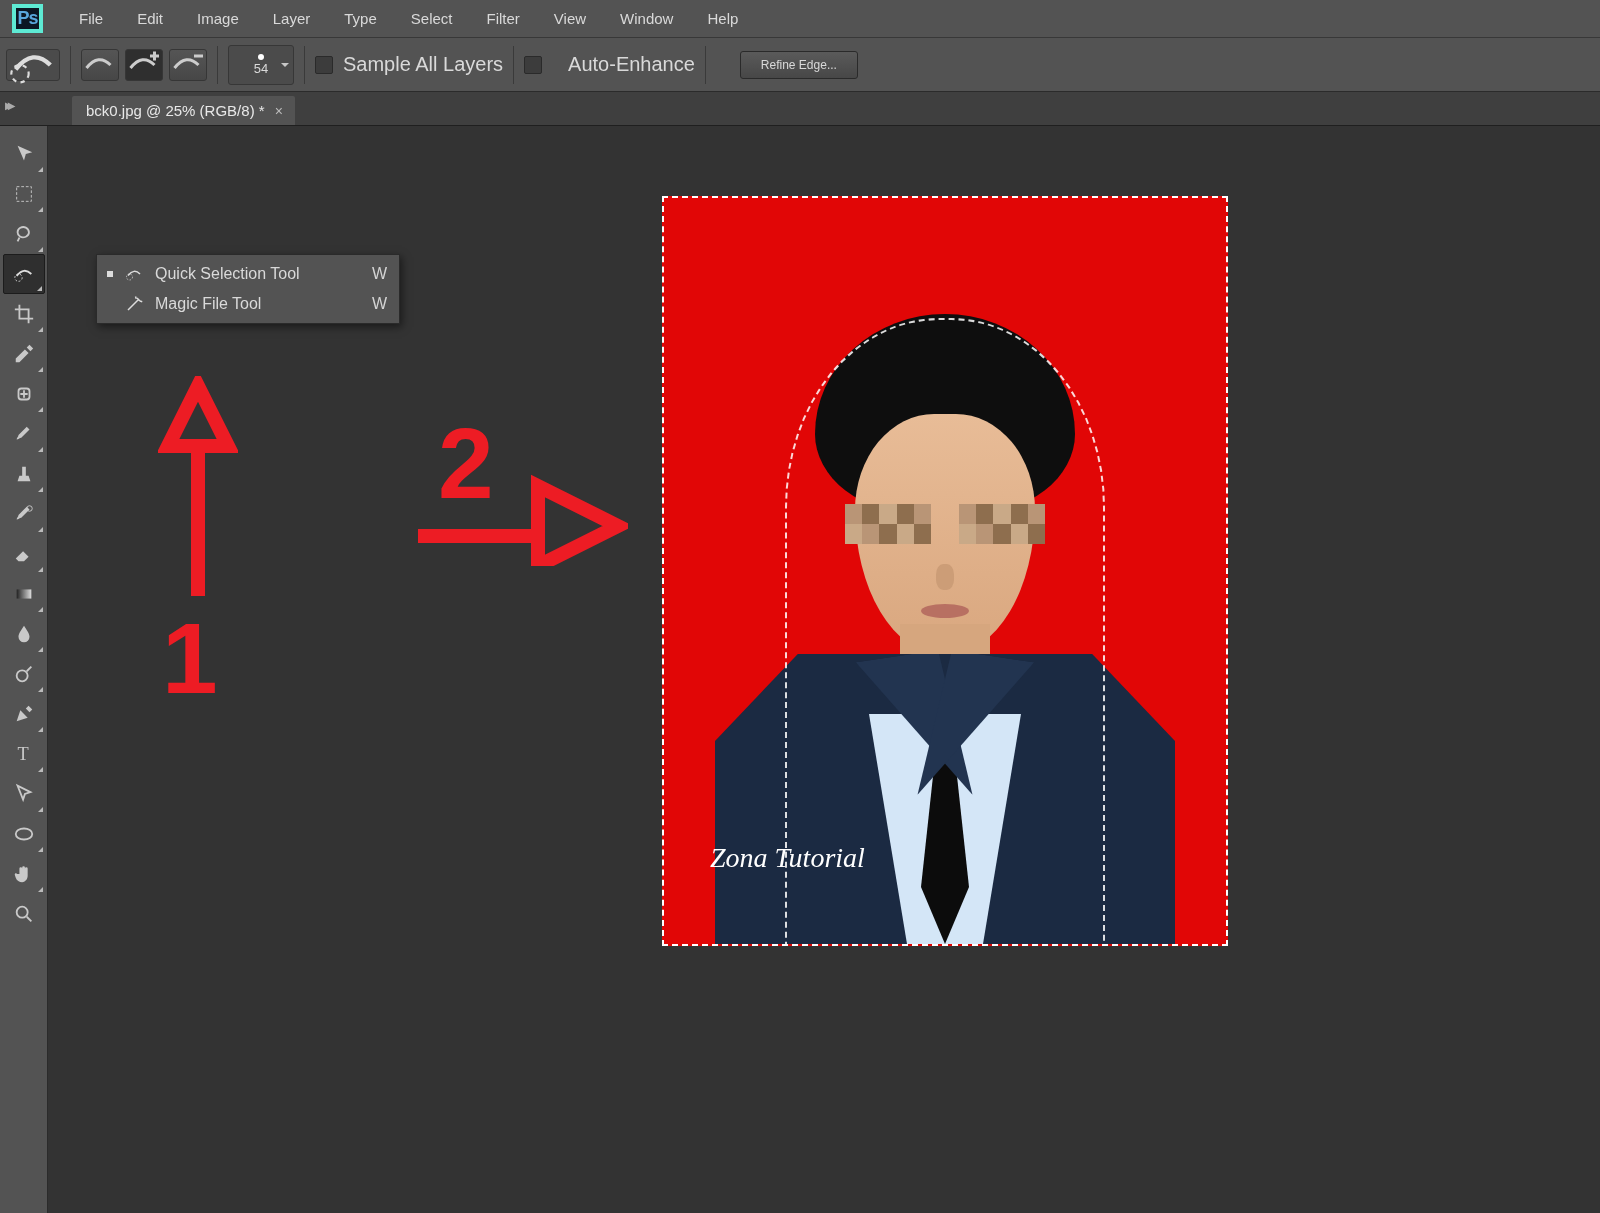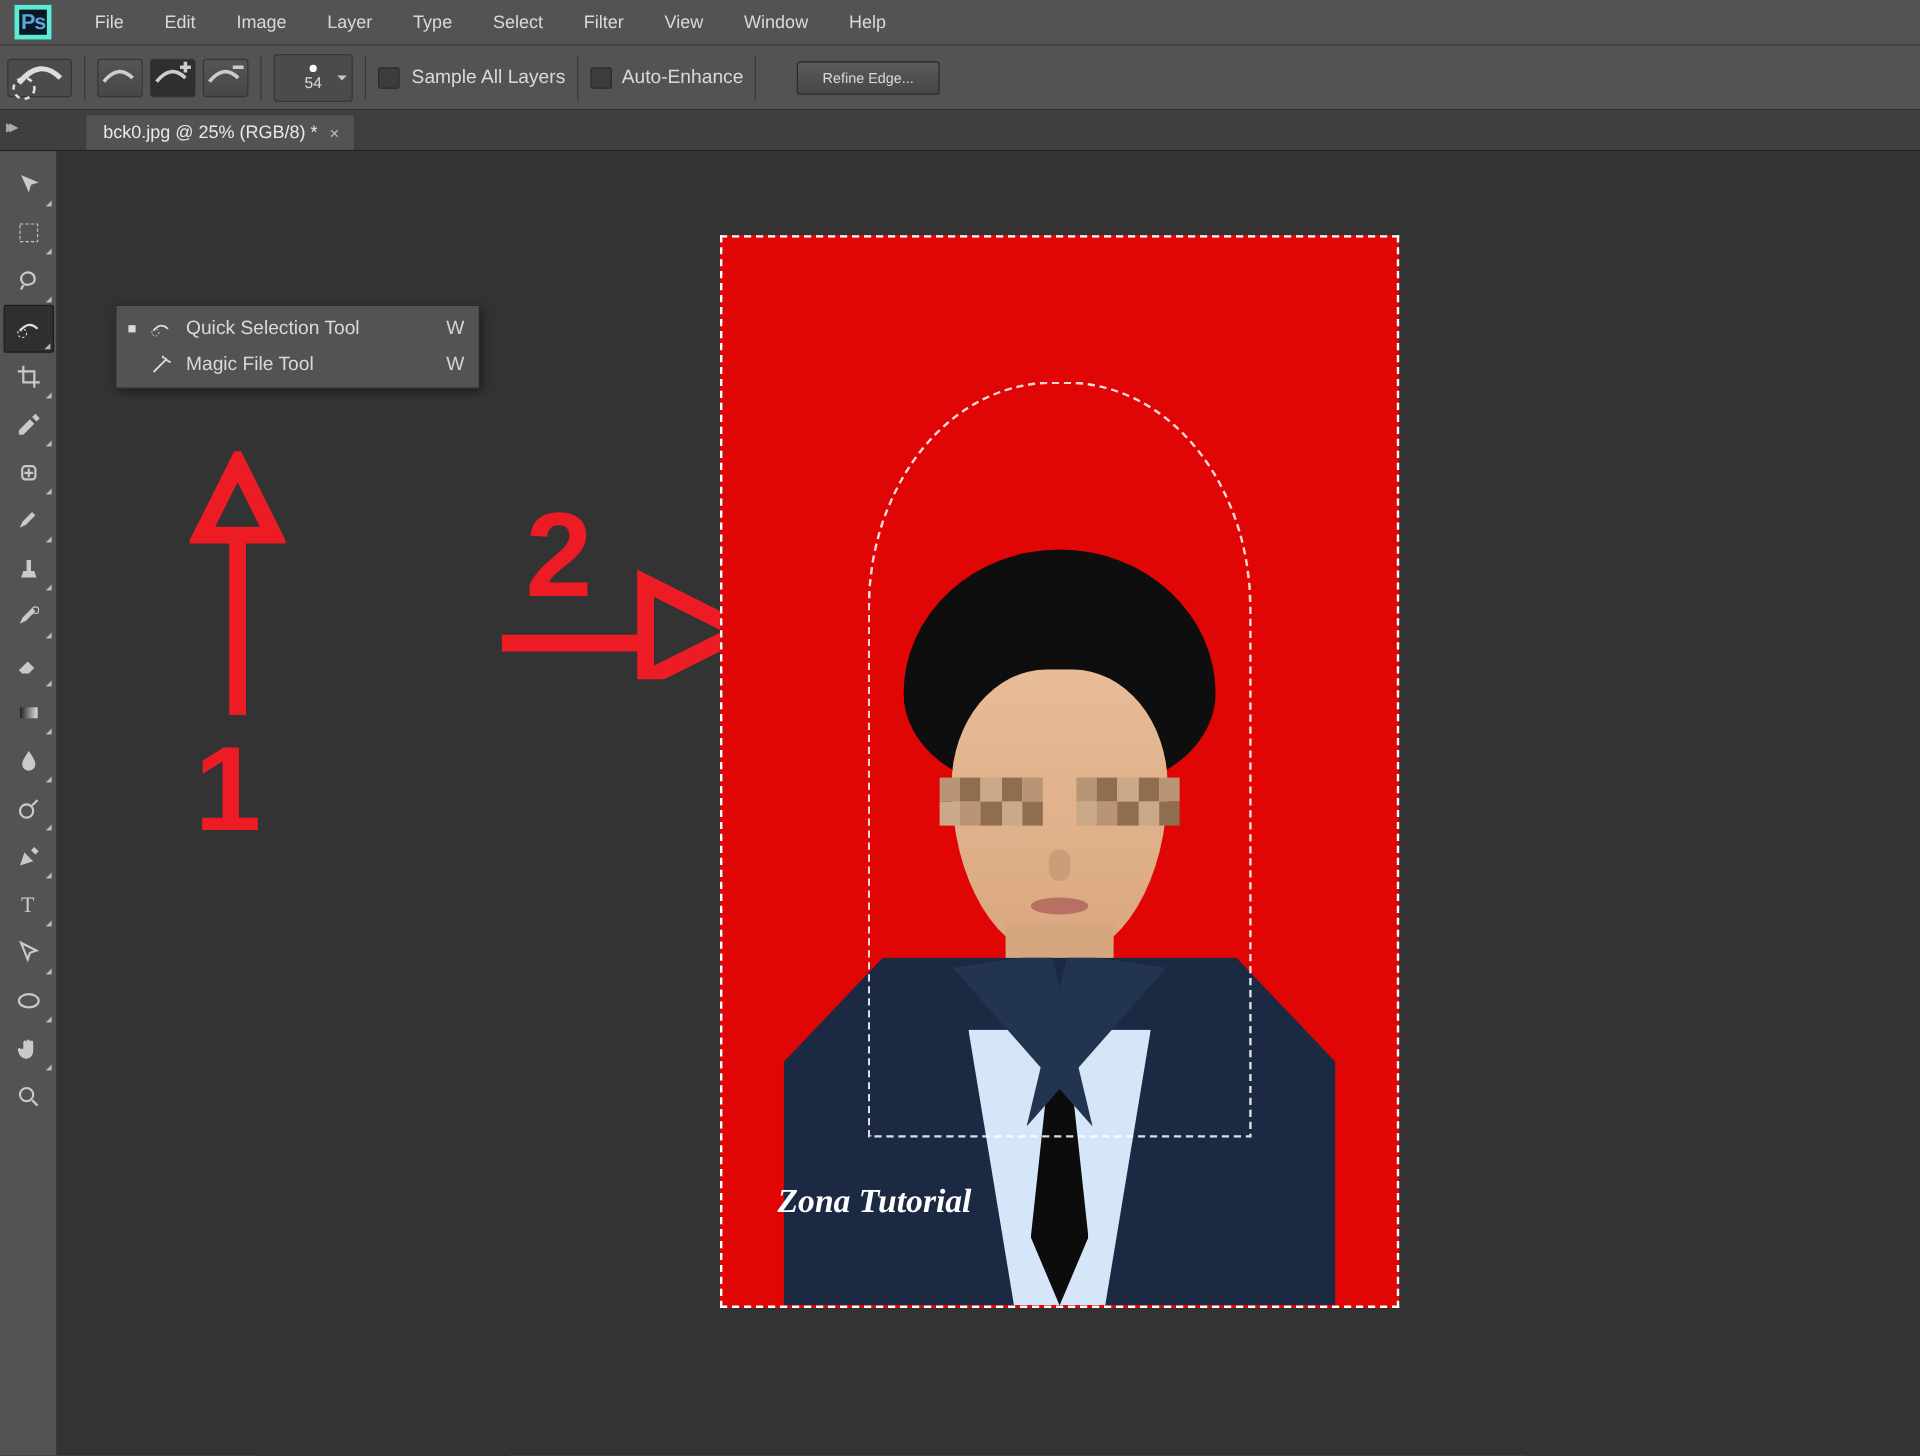--- a/index.html
+++ b/index.html
@@ -13,41 +13,41 @@
 
   
   .optionsbar { display: flex; align-items: center; height: 55px; background: #535353; border-top: 1px solid #383838; border-bottom: 1px solid #2b2b2b; padding-left: 6px; gap: 10px; }
   .opt-group { display: flex; align-items: center; gap: 6px; padding-right: 10px; border-right: 1px solid #3a3a3a; height: 38px; }
   .opt-tool-current { width: 54px; height: 32px; background: #4b4b4b; border: 1px solid #373737; border-radius: 3px; display: flex; align-items: center; justify-content: center; }
   .opt-btn { width: 38px; height: 32px; background: linear-gradient(#555,#474747); border: 1px solid #363636; border-radius: 3px; display: flex; align-items: center; justify-content: center; }
   .opt-btn.active { background: #2f2f2f; }
   .brush-size { width: 66px; height: 40px; background: #4b4b4b; border: 1px solid #373737; border-radius: 3px; display: flex; flex-direction: column; align-items: center; justify-content: center; font-size: 13px; line-height: 1; gap: 2px; position: relative; }
   .brush-dot { width: 6px; height: 6px; background: #fff; border-radius: 50%; }
   .checkbox { width: 18px; height: 18px; background: #3c3c3c; border: 1px solid #2a2a2a; border-radius: 2px; }
-  .opt-label { font-size: 16px; }
+  .opt-label { font-size: 20px; }
   .refine-btn { padding: 6px 20px; background: linear-gradient(#5a5a5a,#474747); border: 1px solid #2a2a2a; border-radius: 3px; font-size: 12px; }
 
   
   .tabstrip { height: 34px; background: #3f3f3f; display: flex; align-items: flex-end; padding-left: 72px; border-bottom: 1px solid #1f1f1f; }
   .tab-expand { position: absolute; left: 5px; top: 100px; width: 10px; font-size: 10px; color: #aaa; letter-spacing: -5px; }
   .doc-tab { background: #535353; padding: 6px 12px 6px 14px; font-size: 15px; color: #e8e8e8; display: flex; align-items: center; gap: 10px; border-top-left-radius: 2px; border-top-right-radius: 2px; }
   .doc-tab .close-x { font-size: 14px; color: #bdbdbd; font-family: Arial; }
 
   
   .workspace { display: flex; height: 1087px; }
   .toolbox { width: 48px; background: #535353; border-right: 1px solid #2b2b2b; display: flex; flex-direction: column; align-items: center; padding-top: 8px; }
   .tool { width: 42px; height: 40px; display: flex; align-items: center; justify-content: center; position: relative; color: #c9c9c9; }
   .tool.selected { background: #2f2f2f; border: 1px solid #1c1c1c; border-radius: 2px; }
   .tool-corner { position: absolute; bottom: 2px; right: 2px; width: 0; height: 0; border-left: 5px solid transparent; border-bottom: 5px solid #bbb; }
   .tool svg { width: 22px; height: 22px; }
 
   .canvas-area { flex: 1; background: #333333; position: relative; }
 
   
-  .canvas { position: absolute; left: 552px; top: 70px; width: 566px; height: 894px; background: #e10606; border: 2px dashed #fff; overflow: hidden; font-weight: bold; }
+  .canvas { position: absolute; left: 614px; top: 70px; width: 566px; height: 750px; background: #e10606; border: 2px dashed #fff; overflow: hidden; }
   .photo-person { position: absolute; bottom: 0; left: 50%; transform: translateX(-50%); width: 460px; height: 640px; }
   .hair { position: absolute; top: 10px; left: 50%; transform: translateX(-50%); width: 260px; height: 200px; background: #0e0e0e; border-radius: 50% 50% 40% 40% / 60% 60% 40% 40%; }
   .face { position: absolute; top: 110px; left: 50%; transform: translateX(-50%); width: 180px; height: 240px; background: linear-gradient(#e8bc97,#d9a77f); border-radius: 44% 44% 48% 48% / 40% 40% 60% 60%; }
   .eyes-blur { position: absolute; top: 90px; left: 50%; transform: translateX(-50%); width: 200px; height: 40px; display: flex; justify-content: space-between; }
   .pix { width: 86px; height: 40px; display: grid; grid-template-columns: repeat(5,1fr); grid-template-rows: repeat(2,1fr); }
   .pix div { background: #b99576; }
   .pix div:nth-child(2n){ background:#8e6e4e;} 
   .pix div:nth-child(3n){ background:#c9a987;} 
   .nose { position:absolute; top:150px; left:50%; transform:translateX(-50%); width:18px; height:26px; background:#cc9d77; border-radius:40%; }
   .mouth { position:absolute; top:190px; left:50%; transform:translateX(-50%); width:48px; height:14px; background:#b87062; border-radius:50%; }
@@ -129,21 +129,21 @@
     <div class="brush-size">
       <div class="brush-dot"></div>
       <span>54</span>
       <div class="brush-chevron"></div>
     </div>
   </div>
   <div class="opt-group" style="gap:10px">
     <div class="checkbox"></div>
     <span class="opt-label">Sample All Layers</span>
   </div>
-  <div class="opt-group" style="gap:8px">
+  <div class="opt-group" style="gap:26px">
     <div class="checkbox"></div>
     <span class="opt-label">Auto-Enhance</span>
   </div>
   <div style="width:14px"></div>
   <div class="refine-btn">Refine Edge...</div>
 </div>
 
 <div class="tabstrip">
   <div class="doc-tab">
     <span>bck0.jpg @ 25% (RGB/8) *</span>

